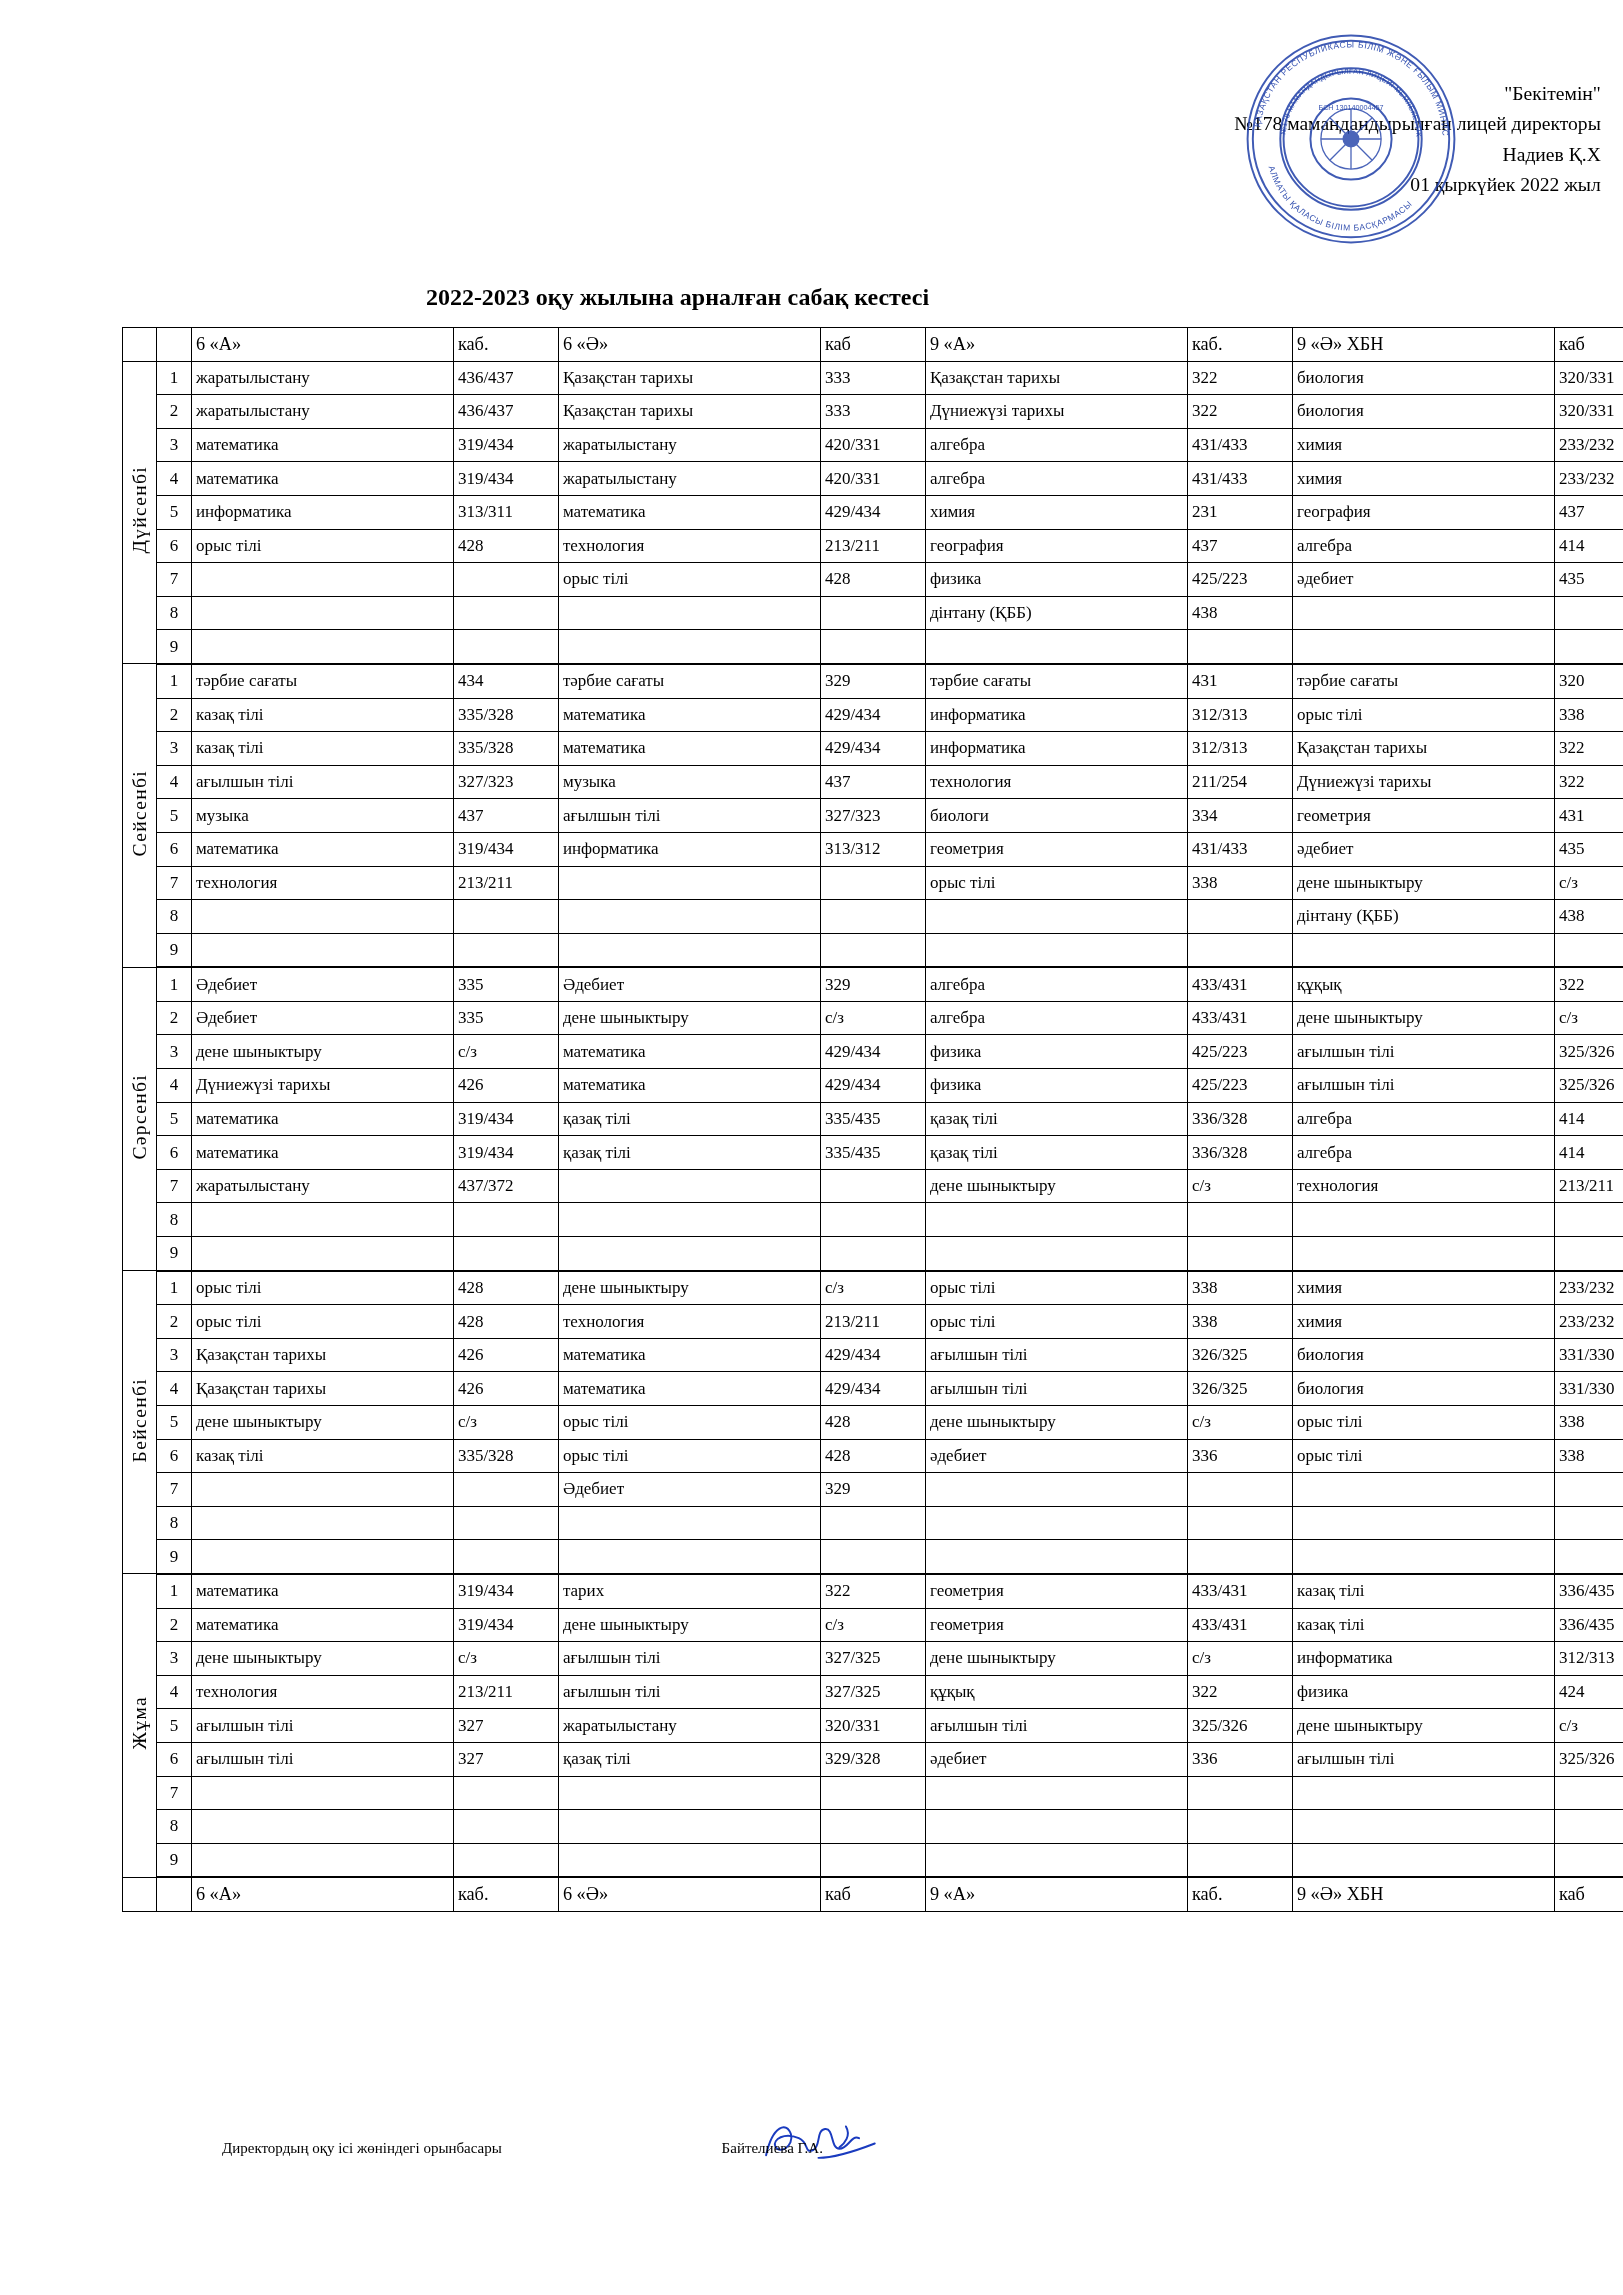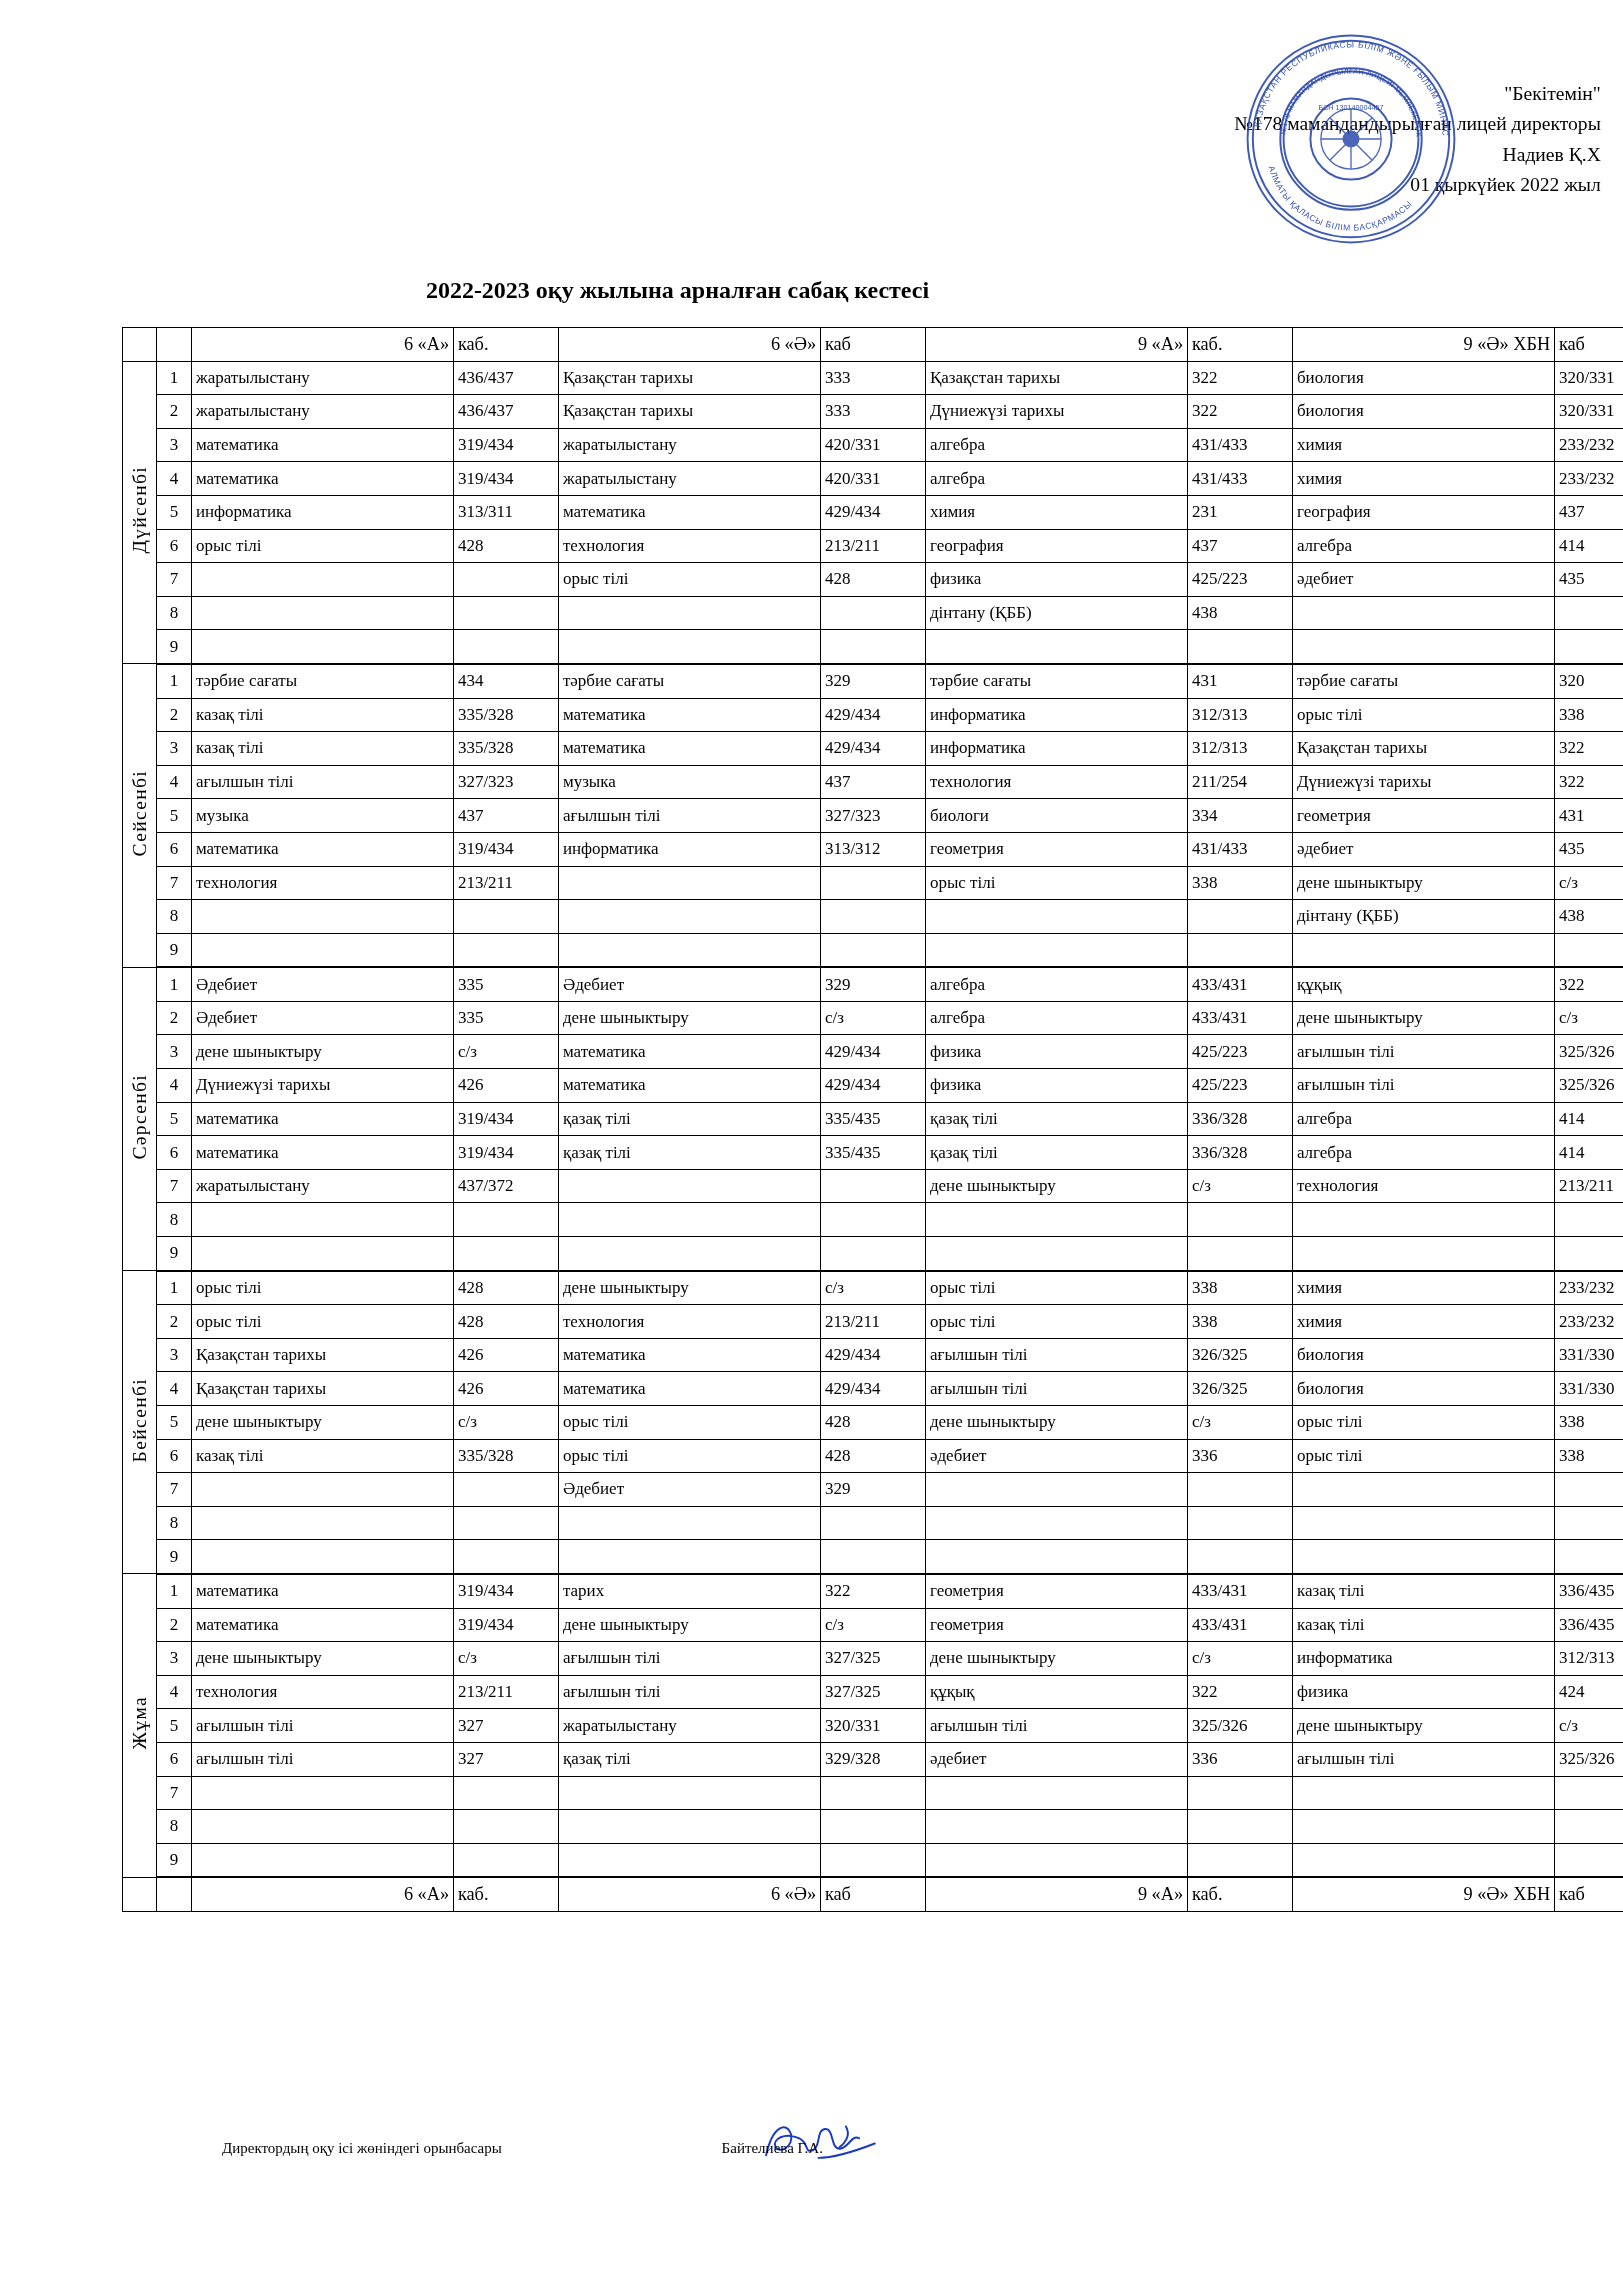--- a/index.html
+++ b/index.html
@@ -34,21 +34,21 @@
     top: 31px;
     left: 1207px;
     width: 288px;
     height: 216px;
     pointer-events: none;
   }
 
   
   .doc-title {
     position: absolute;
-    top: 277px;
+    top: 284px;
     left: 0;
     width: 1355px;
     text-align: center;
     font-size: 24px;
     font-weight: bold;
   }
 
   
   .table-wrap {
     position: absolute;
@@ -73,21 +73,21 @@
   }
   .col-day   { width: 34px; }
   .col-num   { width: 35px; text-align: center; }
   .col-subj  { width: 262px; }
   .col-room  { width: 105px; }
 
   thead td, tfoot td {
     font-weight: bold;
     font-size: 18.3px;
   }
-  thead td.hdr-subj, tfoot td.hdr-subj { text-align: right; }
+  thead td.hdr-subj, tfoot td.hdr-subj { text-align: left; }
 
   .daycell {
     text-align: center;
     vertical-align: middle;
     font-weight: bold;
     font-size: 19.6px;
     padding: 0;
   }
   .daycell span {
     display: inline-block;

